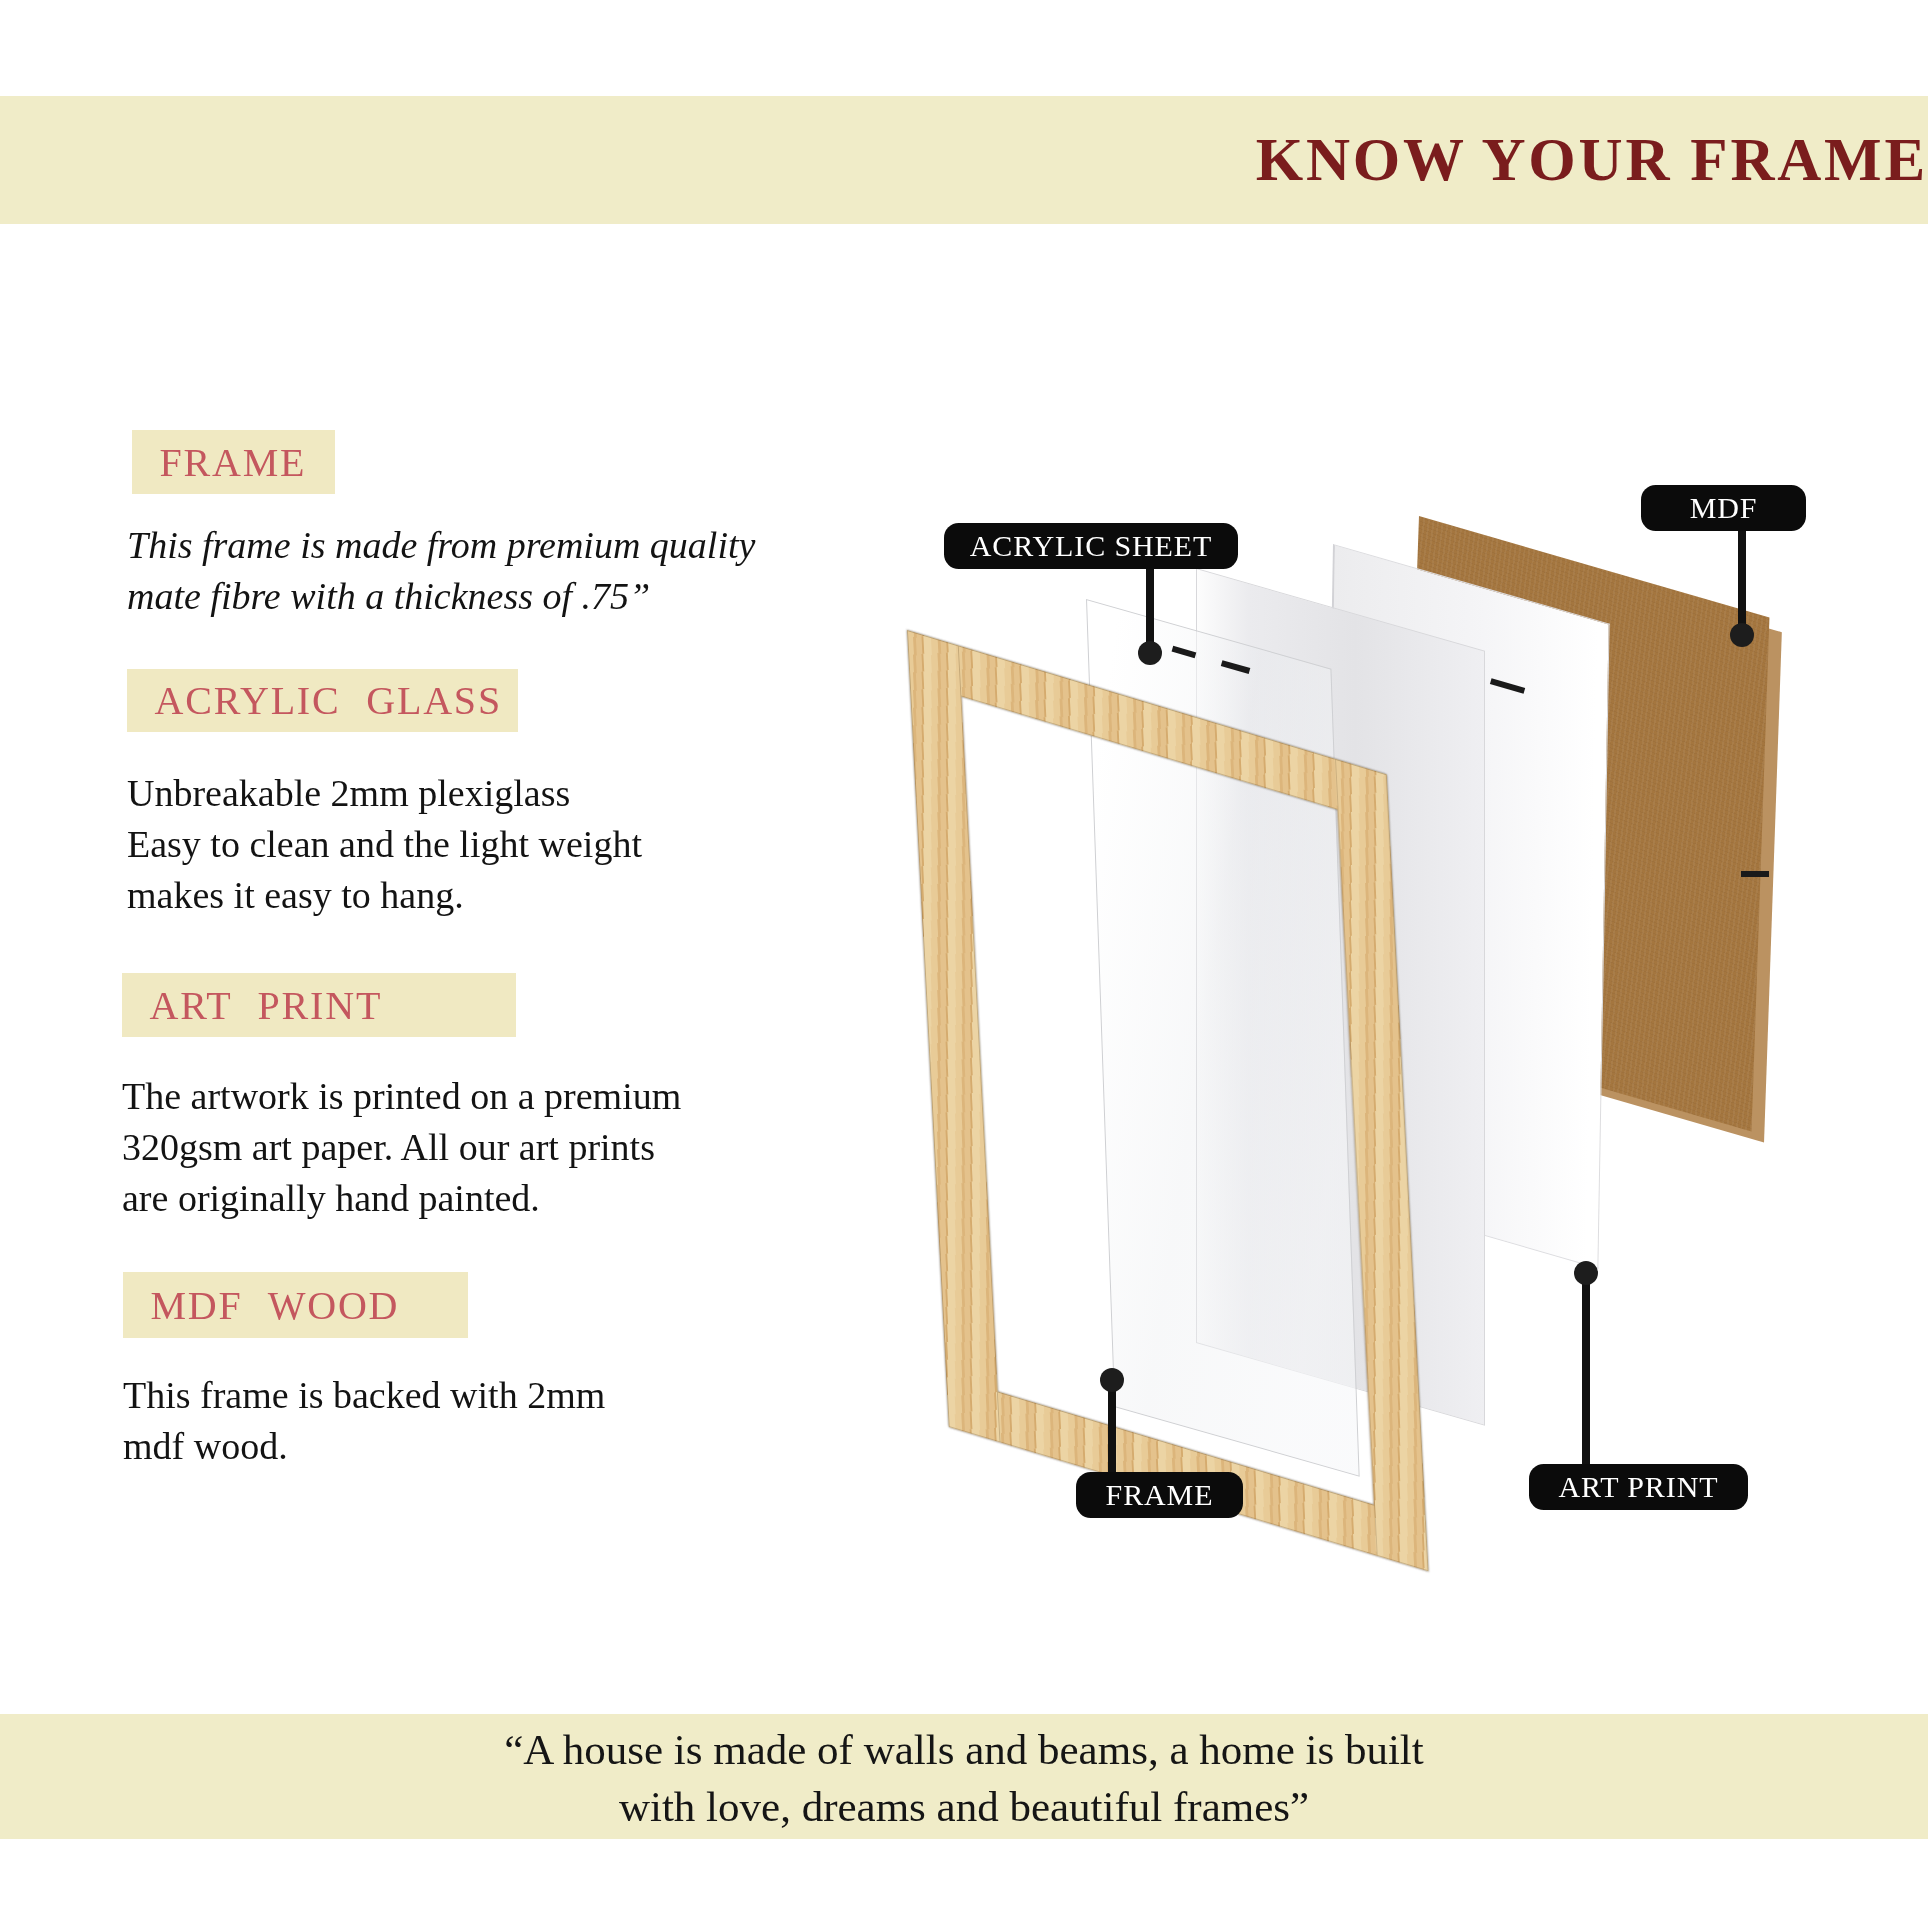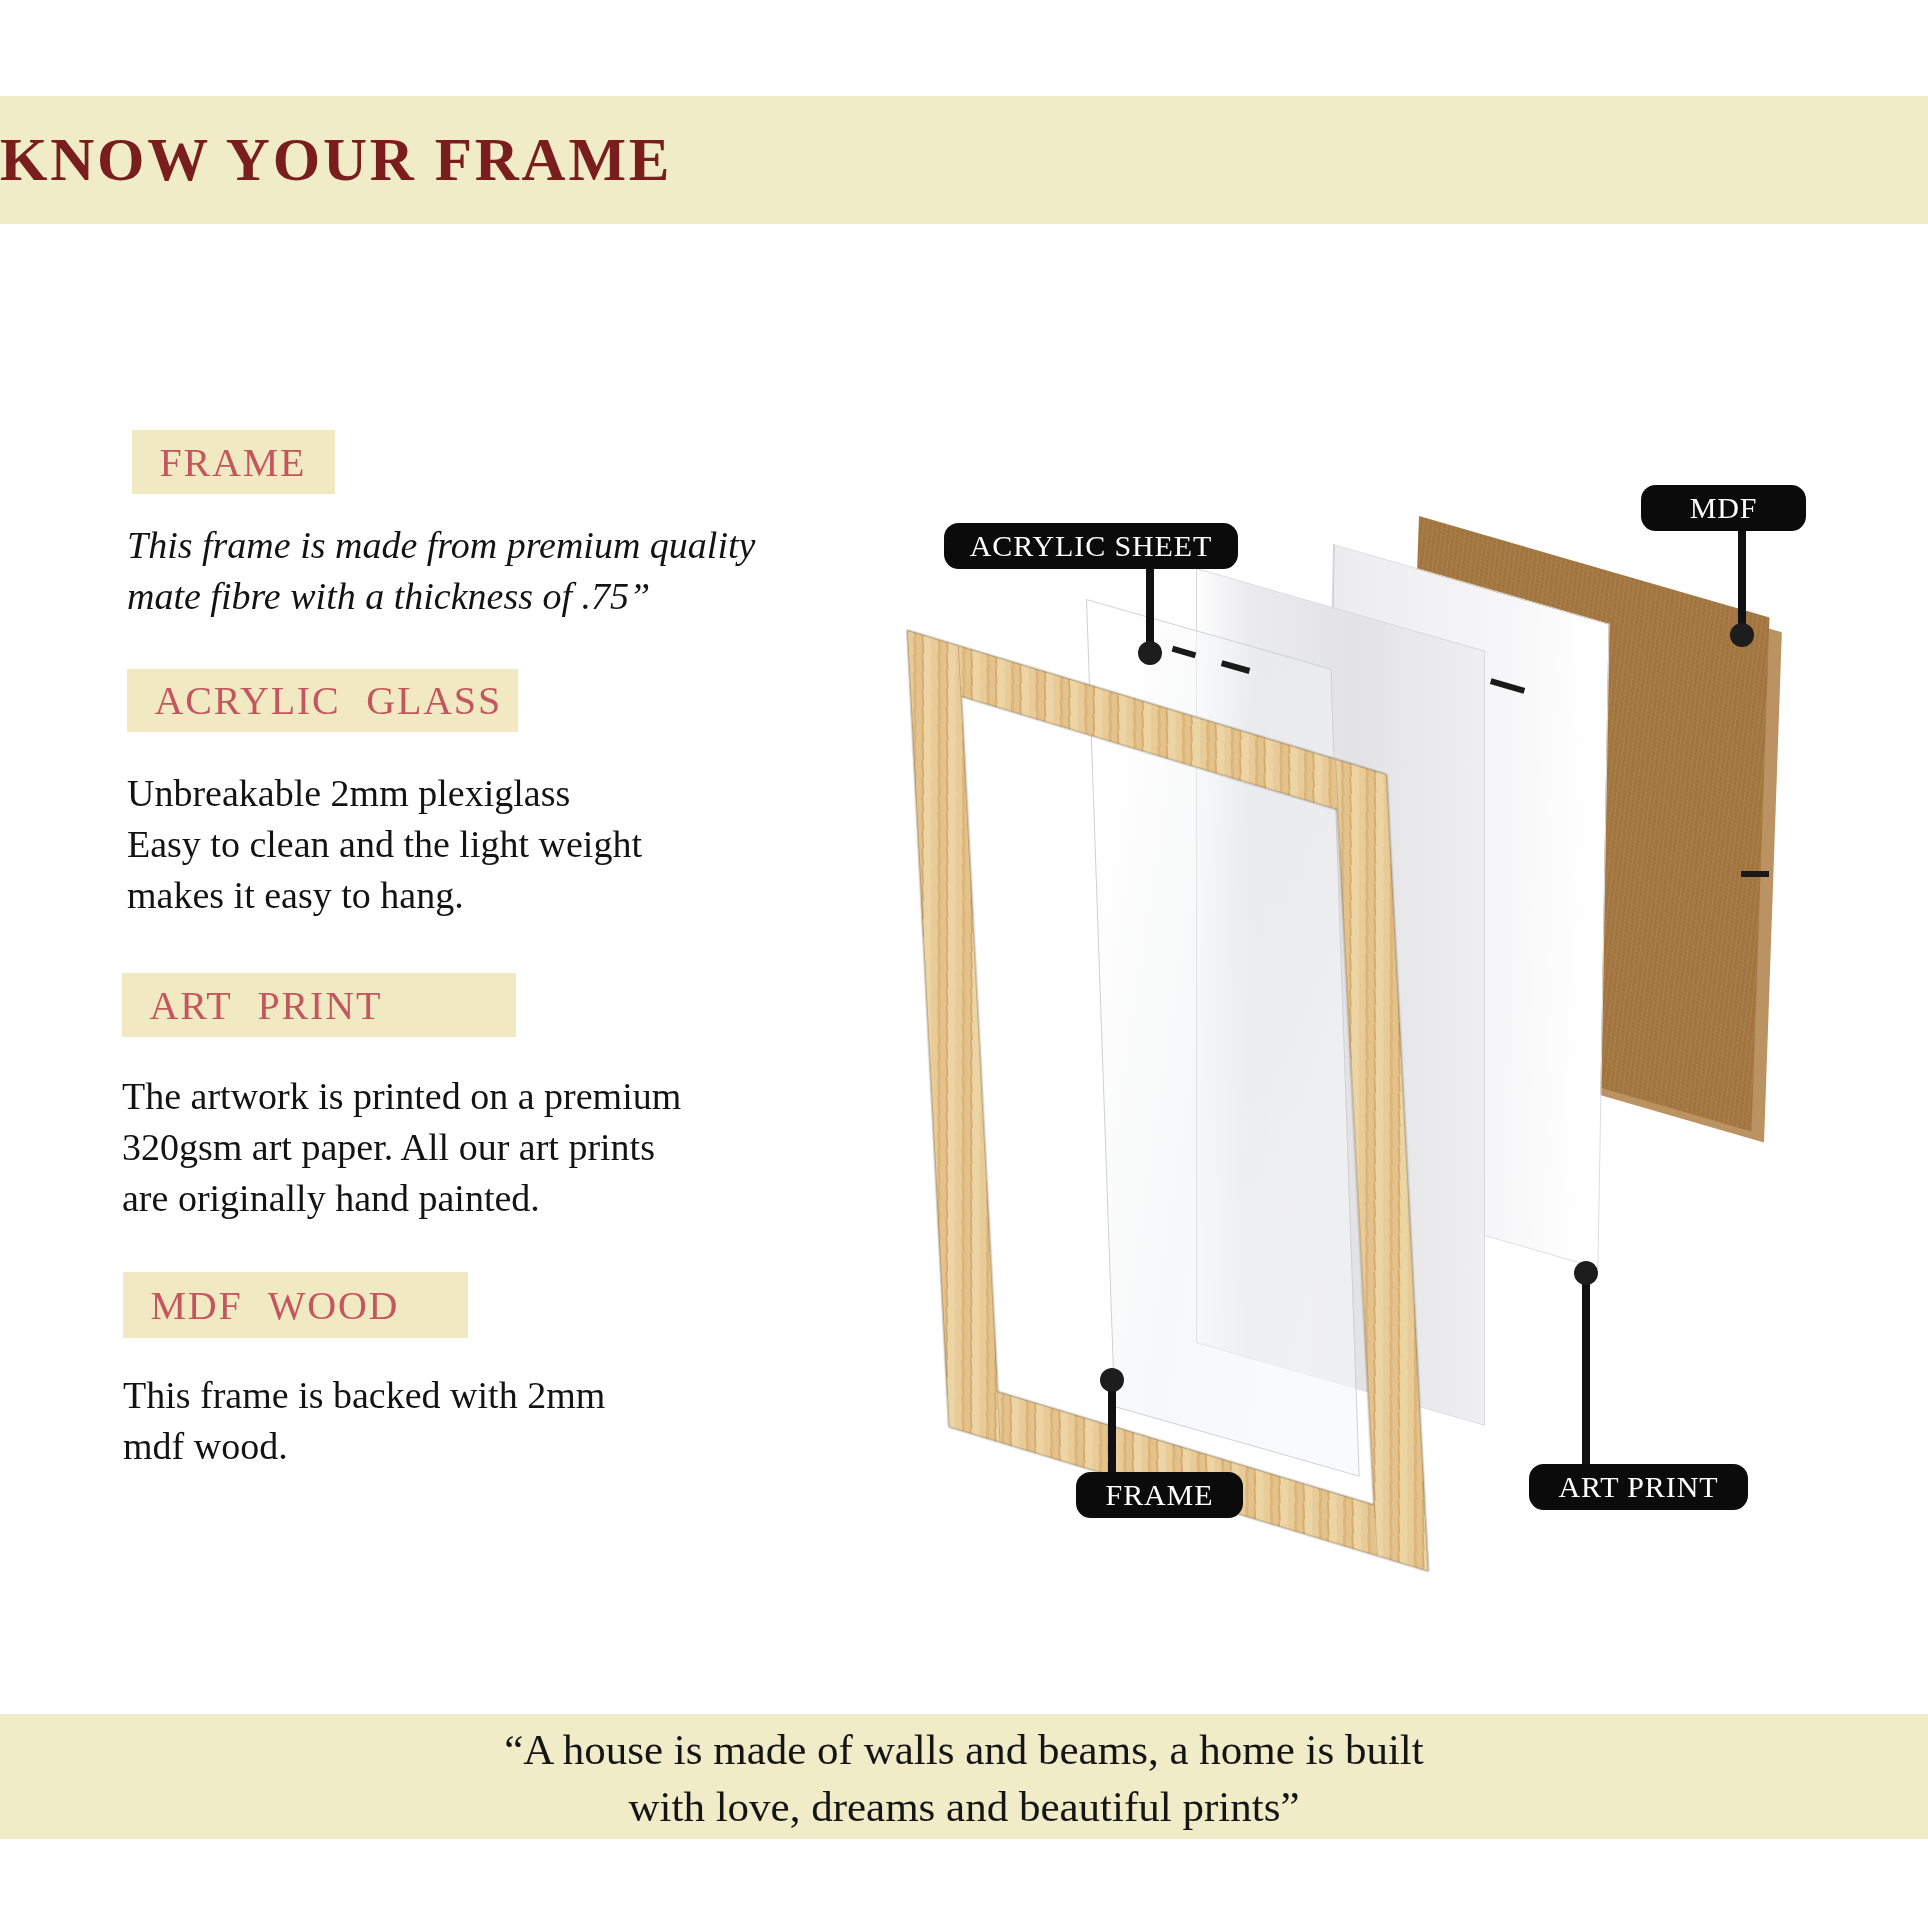--- a/index.html
+++ b/index.html
@@ -3,21 +3,21 @@
 <meta charset="utf-8">
 <style>
   html,body{margin:0;padding:0;}
   body{
     width:1928px;height:1928px;position:relative;background:#ffffff;
     font-family:"Liberation Serif", serif;overflow:hidden;
   }
   
   #top-banner{
     position:absolute;left:0;top:96px;width:1928px;height:128px;
-    background:#f0ecc8;display:flex;align-items:center;justify-content:flex-start;
+    background:#f0ecc8;display:flex;align-items:center;justify-content:flex-end;
   }
   #page-title{
     font-size:61px;font-weight:700;color:#7a1d1d;letter-spacing:2.8px;
   }
   #bottom-banner{
     position:absolute;left:0;top:1714px;width:1928px;height:125px;
     background:#f0ecc8;text-align:center;color:#151515;
   }
   #bottom-banner .quote-line{font-size:43px;line-height:57px;}
   #bottom-banner .quote-line:first-child{margin-top:7.3px;}
@@ -190,15 +190,15 @@
   <div class="pill" id="pill-frame">
     <span>FRAME</span>
   </div>
   <div class="pill" id="pill-art">
     <span>ART PRINT</span>
   </div>
 </div>
 
 <div id="bottom-banner">
   <div class="quote-line">“A house is made of walls and beams, a home is built</div>
-  <div class="quote-line">with love, dreams and beautiful prints”</div>
+  <div class="quote-line">with love, dreams and beautiful frames”</div>
 </div>
 
 
 </body></html>

